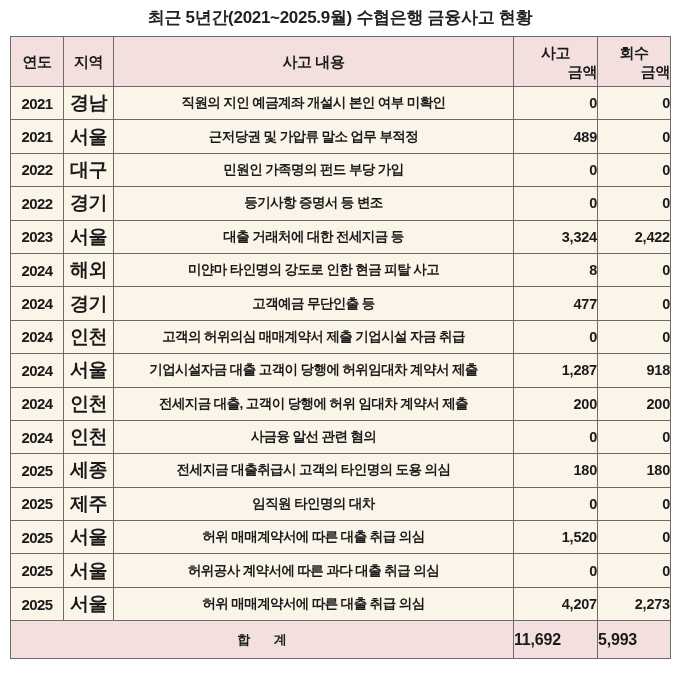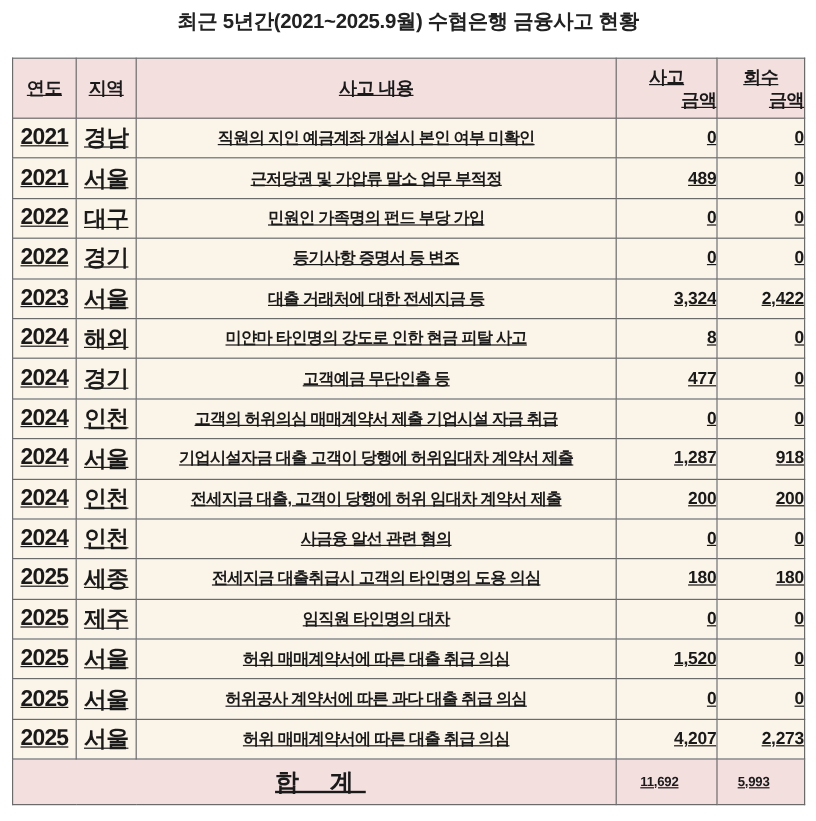--- a/index.html
+++ b/index.html
@@ -31,22 +31,21 @@
     letter-spacing: -0.3px;
     color: #222222;
     padding-top: 7px;
     padding-bottom: 7px;
     line-height: 22px;
     white-space: nowrap;
   }
 
   .table-wrap {
     width: 660px;
-    margin: 12px auto;
-    text-decoration: underline;
+    margin: 0 auto;
   }
 
   table.fin {
     border-collapse: collapse;
     width: 660px;
     table-layout: fixed;
     border: 1.5px solid #4a4a4a;
   }
 
   table.fin col.c-year  { width: 53px; }
@@ -88,55 +87,55 @@
     letter-spacing: -0.5px;
     color: #1a1a1a;
     white-space: nowrap;
     overflow: hidden;
   }
 
   td.year,
   td.region {
     text-align: center;
   }
-  td.year { font-size: 19px; letter-spacing: -0.6px; }
+  td.year { font-size: 15px; letter-spacing: -0.6px; }
   td.region { font-size: 19px; }
 
   td.desc {
     text-align: center;
     font-size: 13.5px;
     letter-spacing: -0.6px;
     padding: 0 6px;
   }
 
   td.num {
     text-align: right;
     padding-right: 12px;
     font-size: 14.5px;
     letter-spacing: -0.2px;
   }
 
   tfoot td {
     background: #f4dfdf;
     height: 38px;
-    font-size: 20px;
+    font-size: 13px;
     font-weight: bold;
     vertical-align: middle;
     color: #1a1a1a;
     border: 1px solid #6b6b6b;
   }
   tfoot td.total-label {
     text-align: center;
     letter-spacing: 10px;
     padding-left: 10px;
   }
   tfoot td.num {
-    text-align: center;
+    text-align: left;
     padding-right: 12px;
-    font-size: 11px;
+    font-size: 16px;
     letter-spacing: -0.2px;
   }
 </style>
 </head>
 <body>
 
 <div class="page">
 
   <div class="title">최근 5년간(2021~2025.9월) 수협은행 금융사고 현황</div>
 

